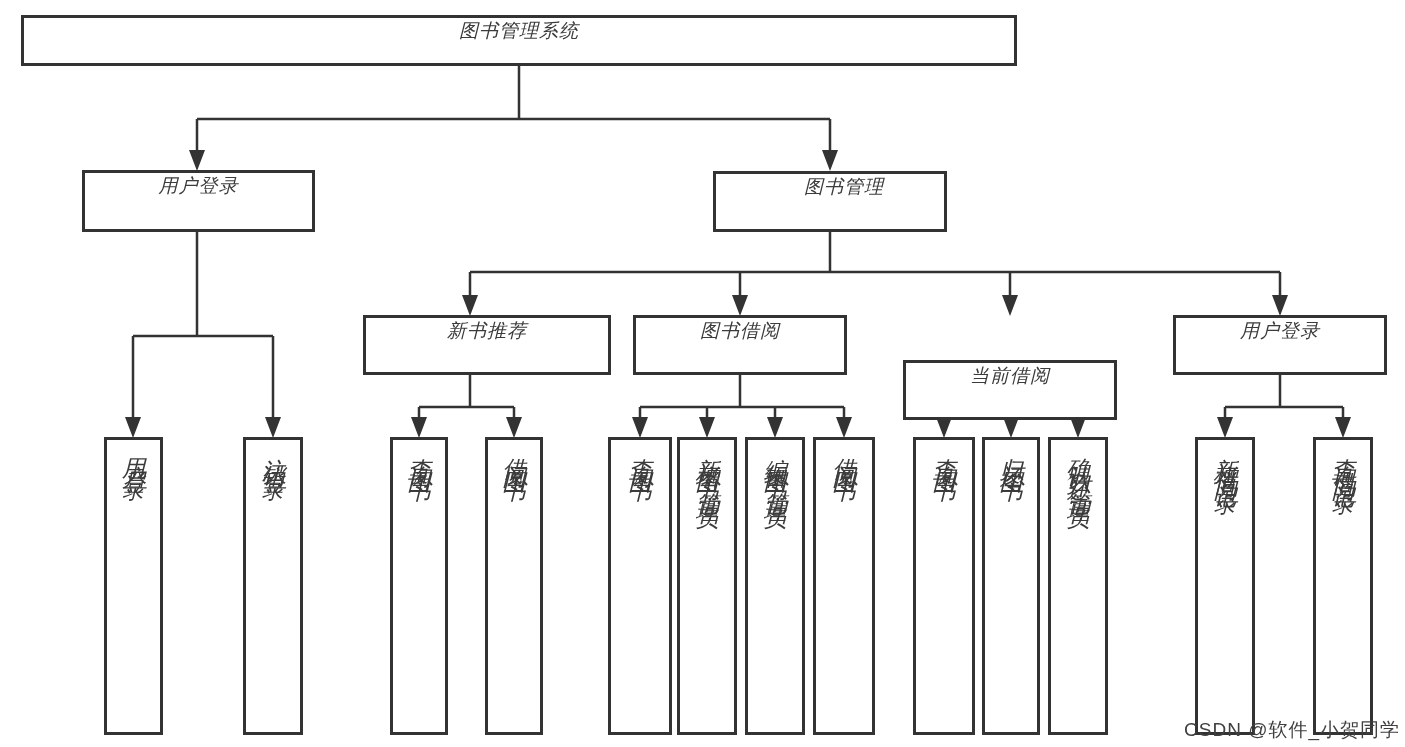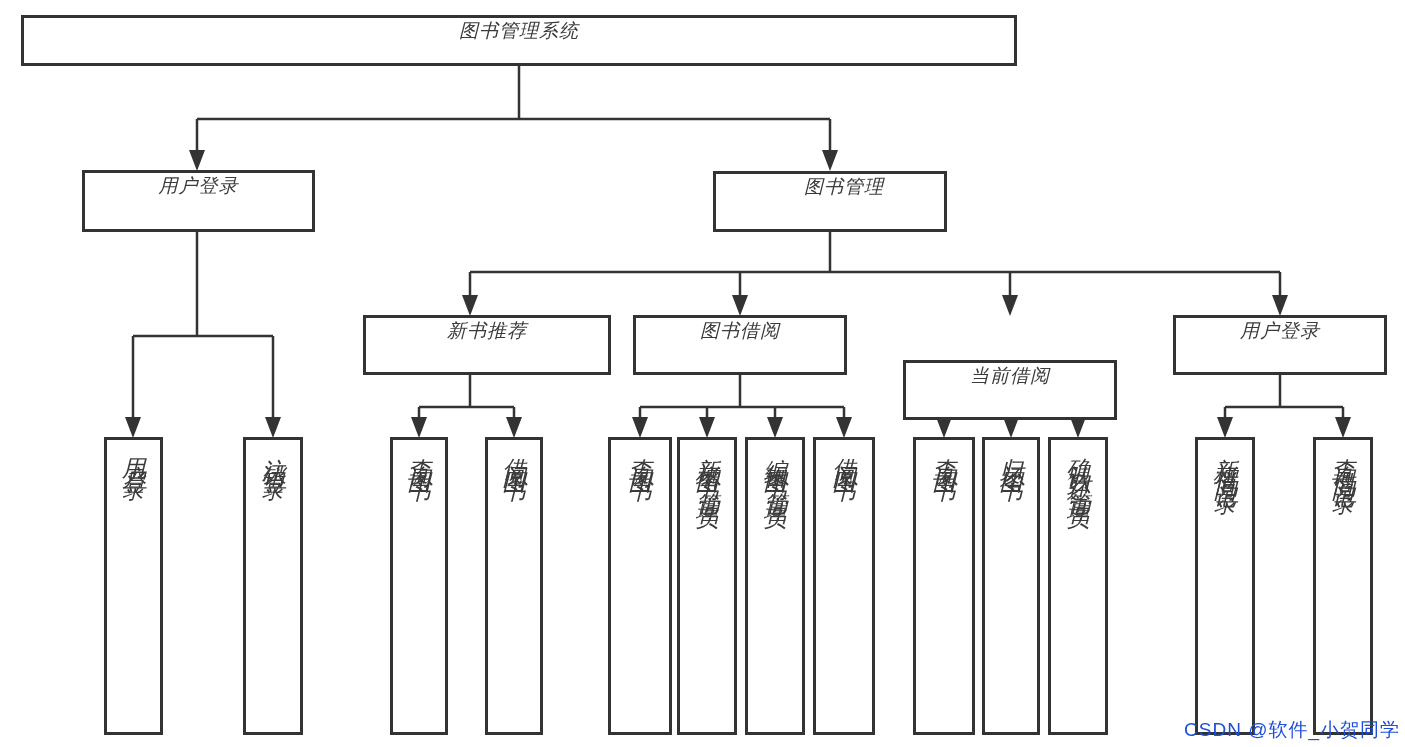--- a/index.html
+++ b/index.html
@@ -63,21 +63,21 @@
   .lf9  { left: 913px;  width: 62px; }
   .lf10 { left: 982px;  width: 58px; }
   .lf11 { left: 1048px; width: 60px; }
   .lf12 { left: 1195px; width: 60px; }
   .lf13 { left: 1313px; width: 60px; }
   #watermark {
     position: absolute;
     right: 5px;
     bottom: 4px;
     font-size: 19px;
-    color: #1d4ed8;
+    color: #404040;
     letter-spacing: 1px;
     white-space: nowrap;
   }
 </style>
 </head>
 <body>
 
 <div id="stage">
 
   <svg id="connectors" viewBox="0 0 1405 747" xmlns="http://www.w3.org/2000/svg">

